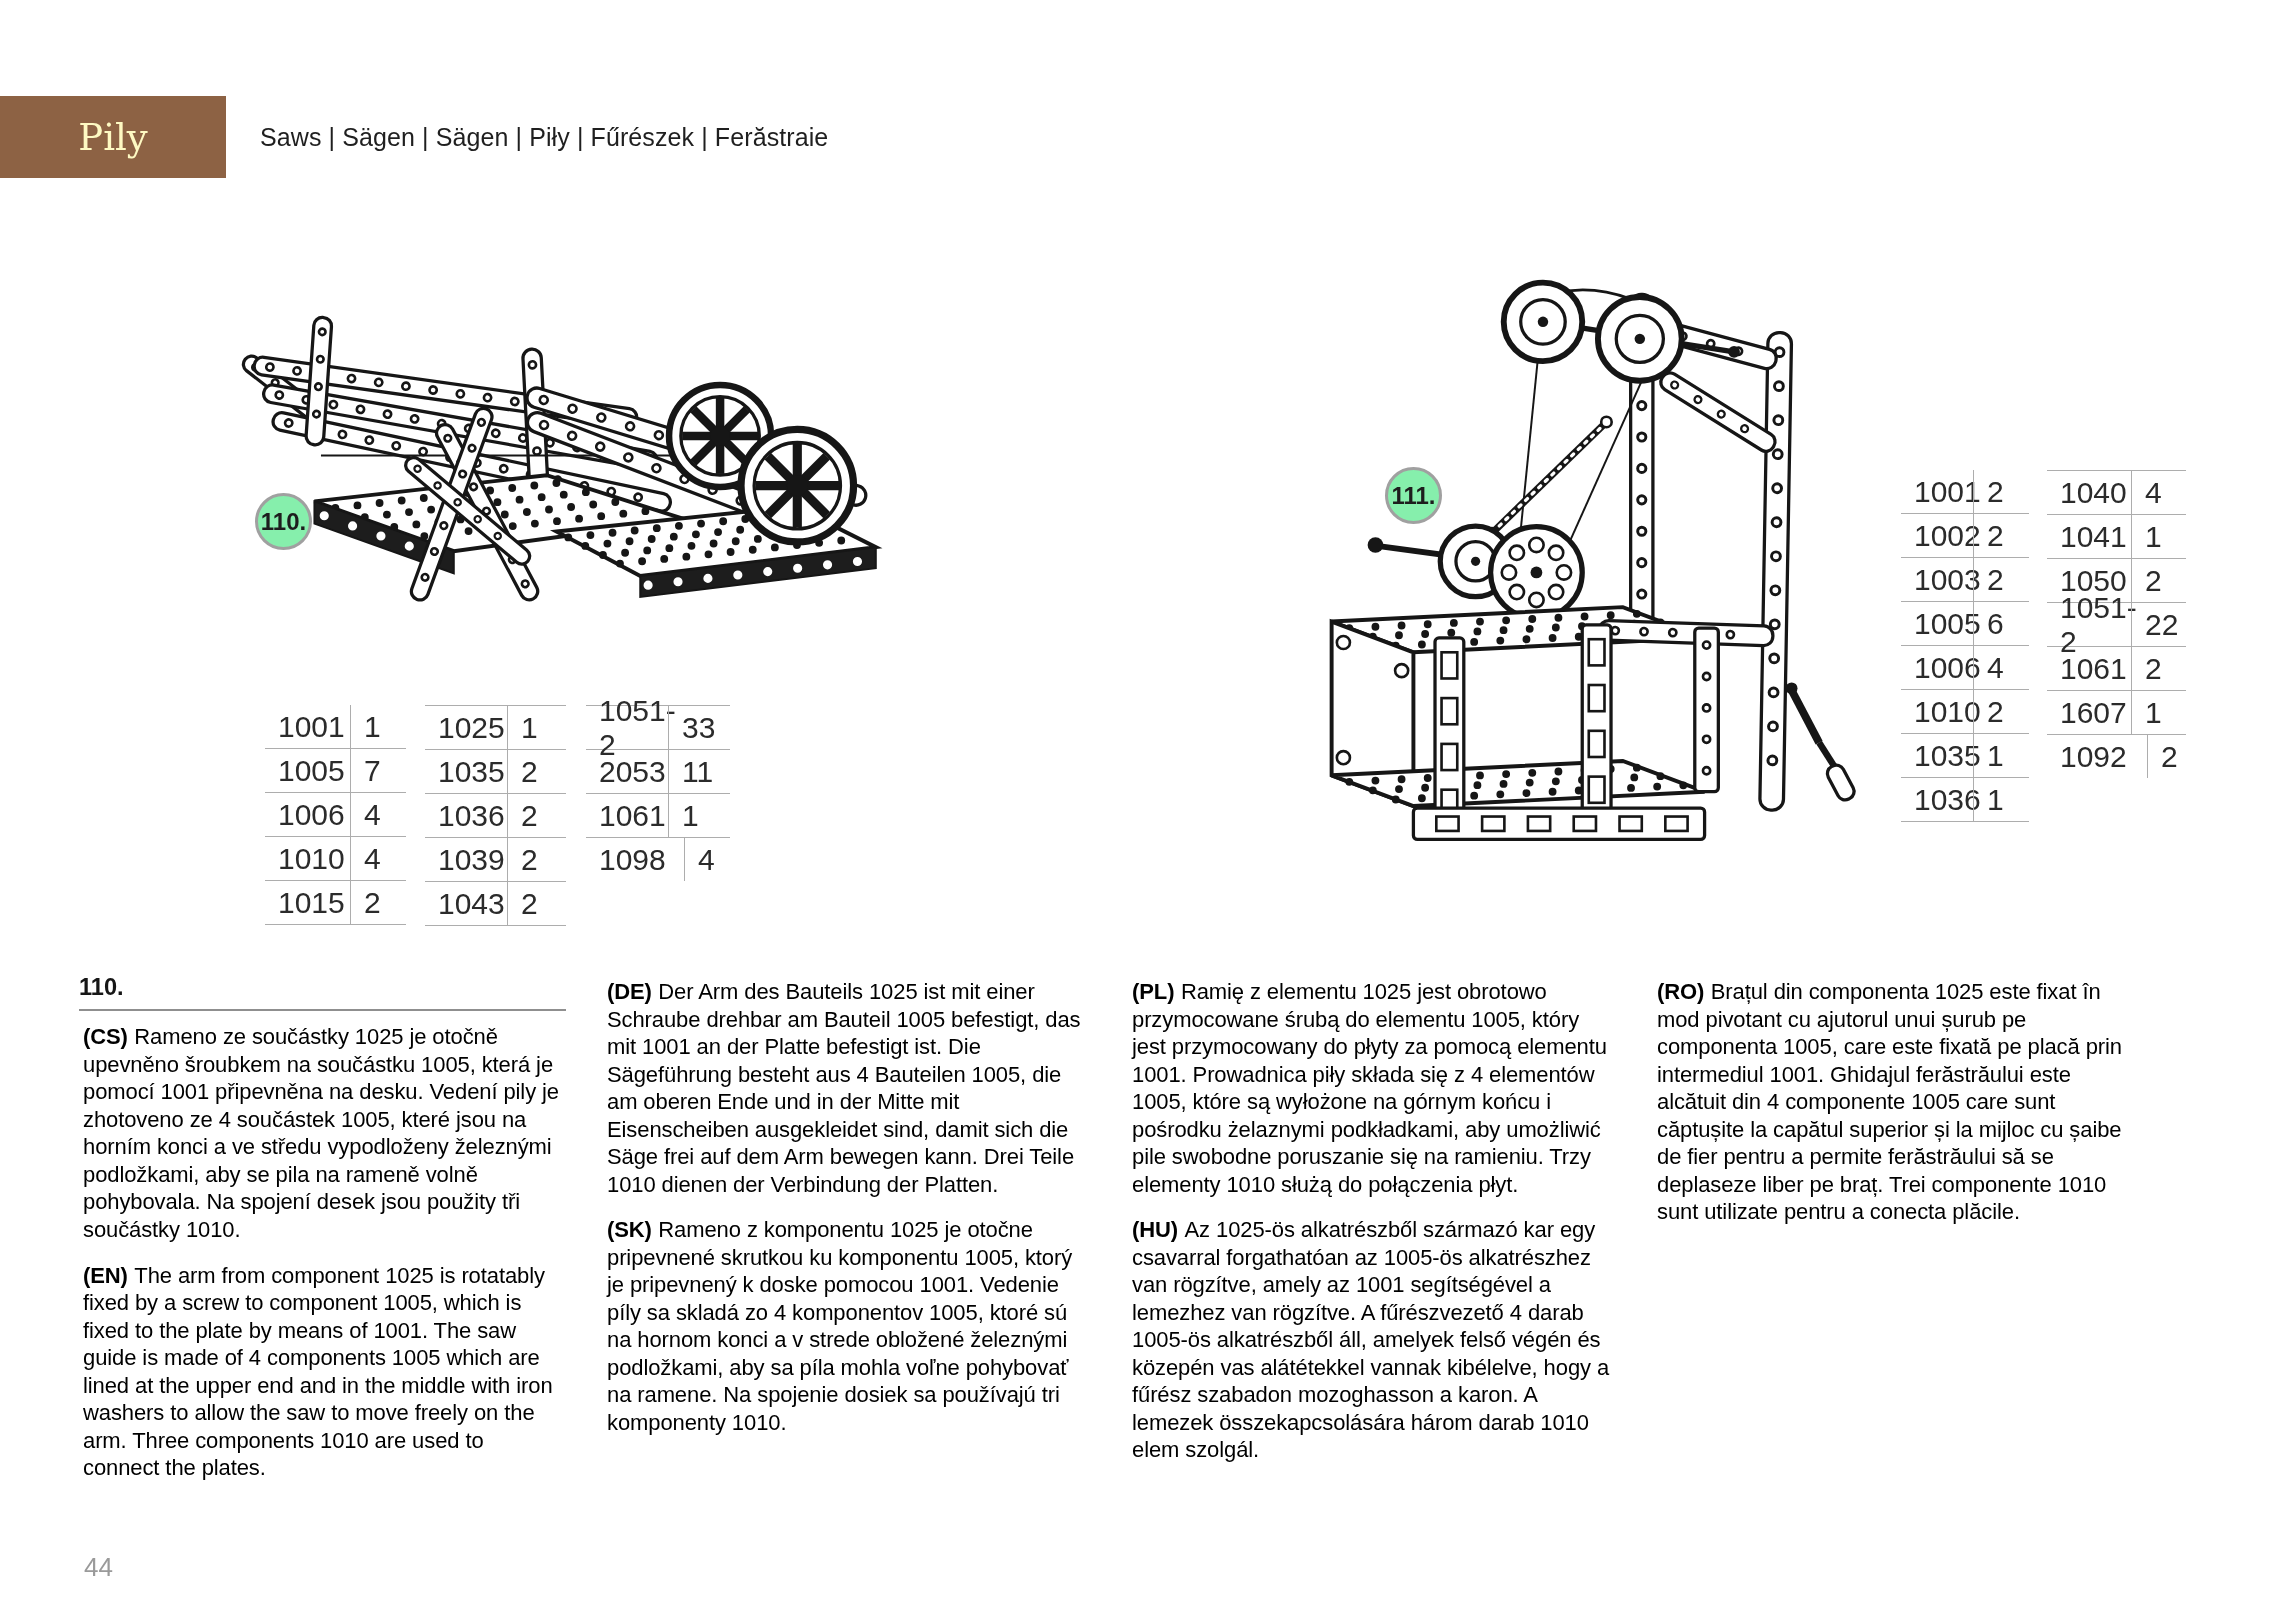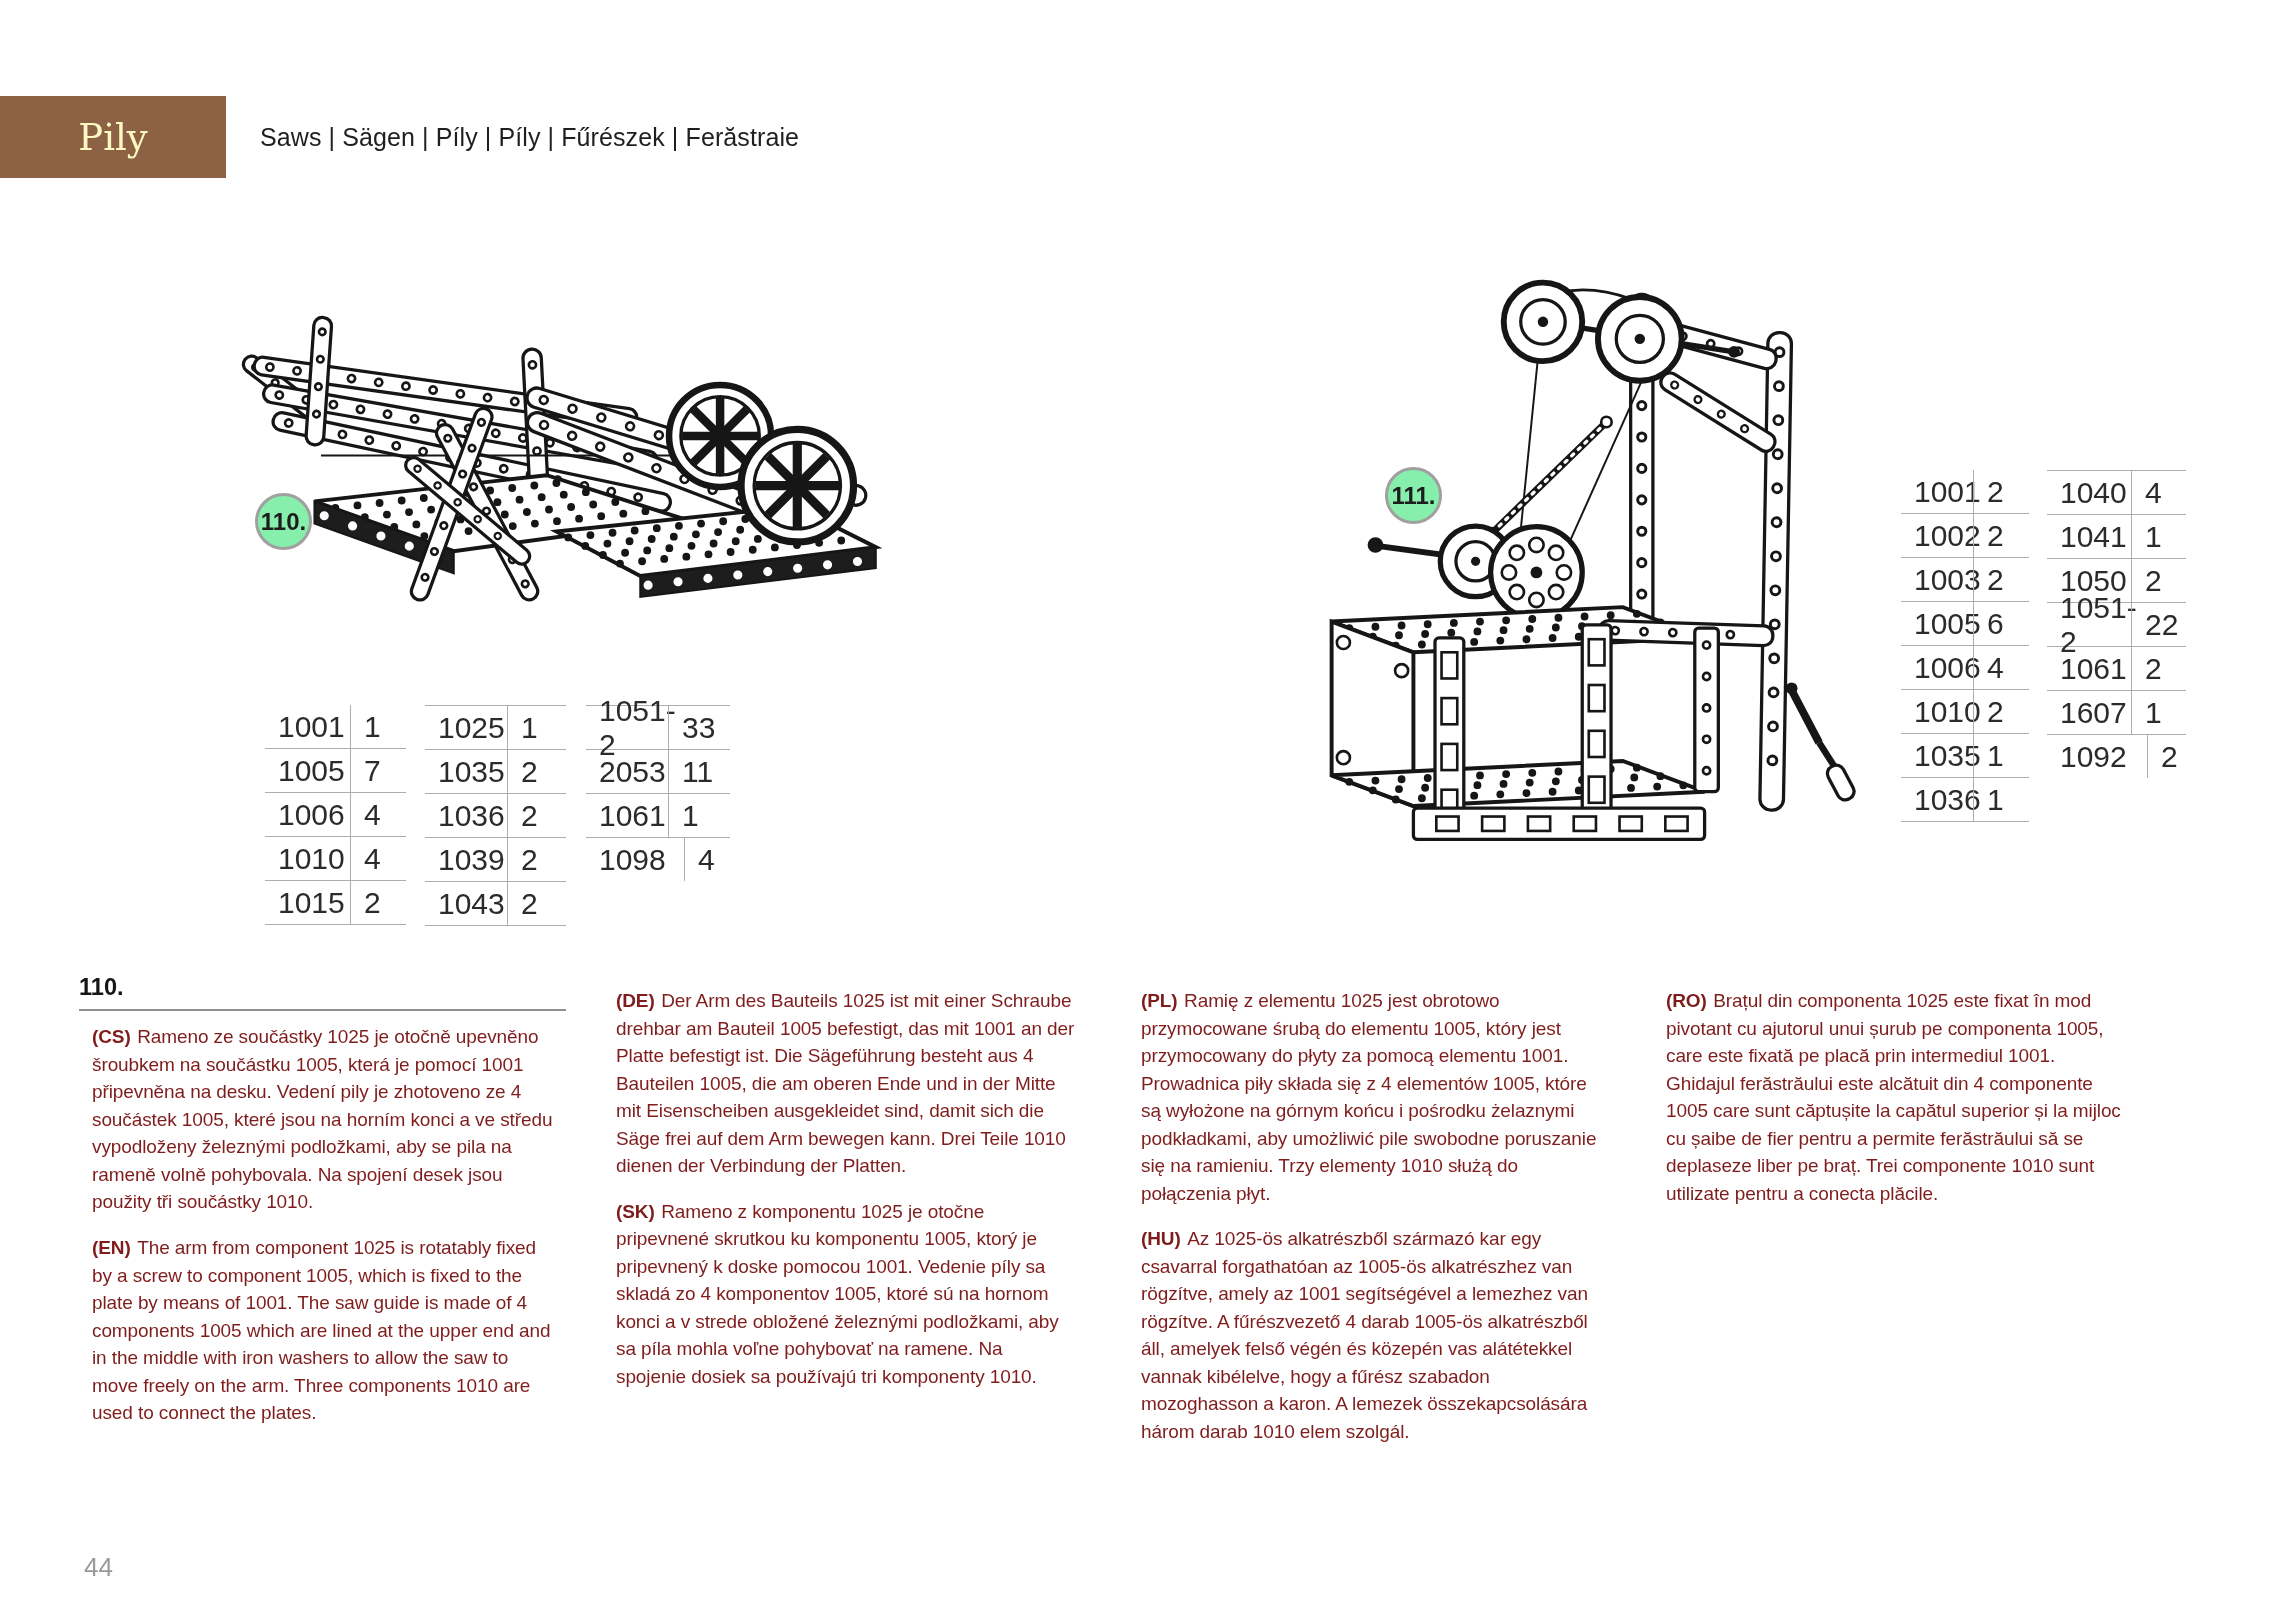--- a/index.html
+++ b/index.html
@@ -40,32 +40,32 @@
   .pgroup.topline{border-top:1.3px solid #adadad;}
   .pgroup .prow{display:flex;align-items:center;height:43px;border-bottom:1.3px solid #adadad;}
   .pgroup.no-bottom .prow:last-child{border-bottom:none;gap:16px;}
   .pgroup .part{width:var(--pw);padding-left:13px;box-sizing:border-box;}
   .pgroup .qty{flex:1;align-self:stretch;display:flex;align-items:center;
     border-left:1.3px solid #adadad;padding-left:13px;}
   
   .textcol{position:absolute;width:487px;}
   .sec-head{font-size:23.6px;font-weight:bold;color:#161616;}
   .sec-rule{height:2.6px;background:#8f8f8f;margin-top:7.9px;}
-  .para{margin:13px;font-size:19px;line-height:27.5px;letter-spacing:-0.1px;color:#7f1d1d;text-align:left;}
+  .para{margin:4px;font-size:22px;line-height:27.5px;letter-spacing:-0.1px;color:#000000;text-align:left;}
   .para + .para{margin-top:18.3px;}
   .textcol .sec-rule + .para{margin-top:11.8px;}
   .lang{font-weight:bold;margin-right:6.5px;}
   
   .pagenum{position:absolute;left:84px;top:1552px;font-size:26px;color:#9a9a9a;}
 </style>
 </head>
 <body>
 
 <div class="hdr-badge">Pily</div>
-<div class="hdr-tagline">Saws | Sägen | Píly | Píly | Fűrészek | Ferăstraie</div>
+<div class="hdr-tagline">Saws | Sägen | Sägen | Piły | Fűrészek | Ferăstraie</div>
 
 <div class="fig" style="left:216px;top:258px;width:982px;height:458px;">
   <svg viewBox="0 0 1500 700" xmlns="http://www.w3.org/2000/svg">
 
     <g>
       <g transform="translate(52,145) rotate(38)">
         <rect class="strip" width="150" height="25" rx="12"></rect>
         <line class="ho" x1="20" y1="12.5" x2="132" y2="12.5" style="stroke-width:14;stroke-dasharray:0 38"></line>
         <line class="hi" x1="20" y1="12.5" x2="132" y2="12.5" style="stroke-width:6;stroke-dasharray:0 38"></line>
       </g>

